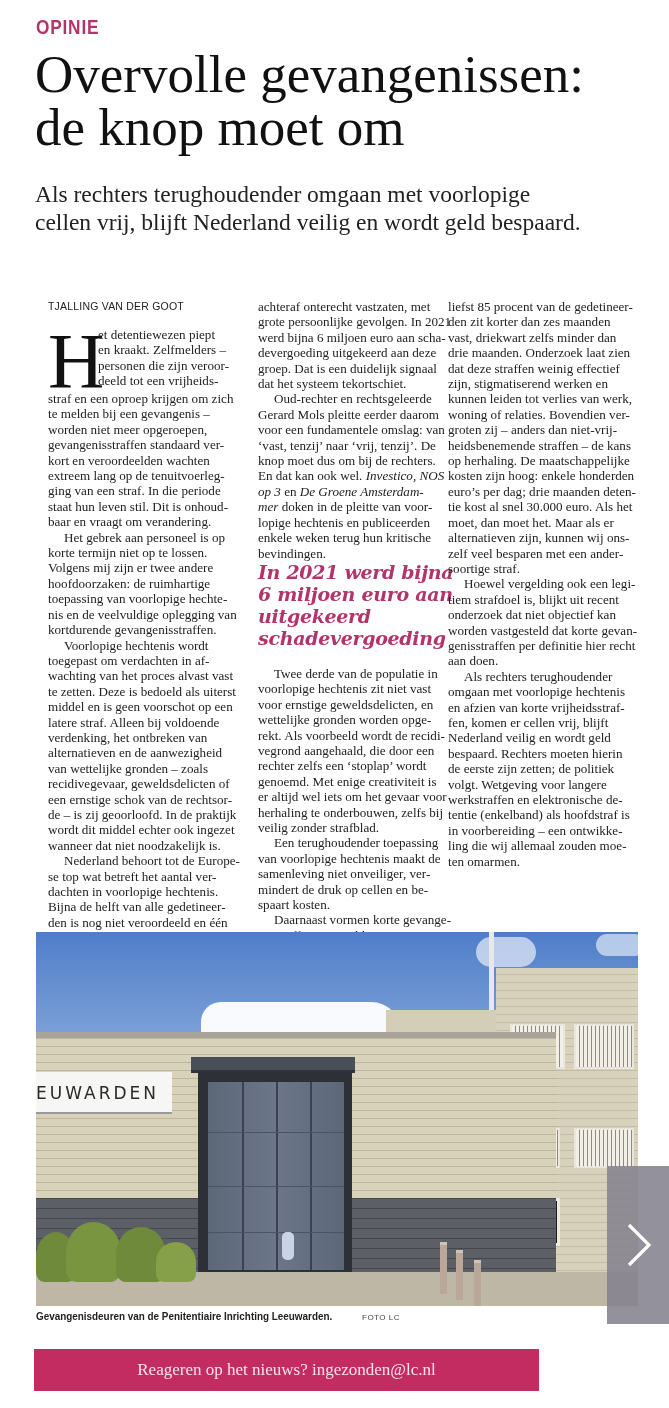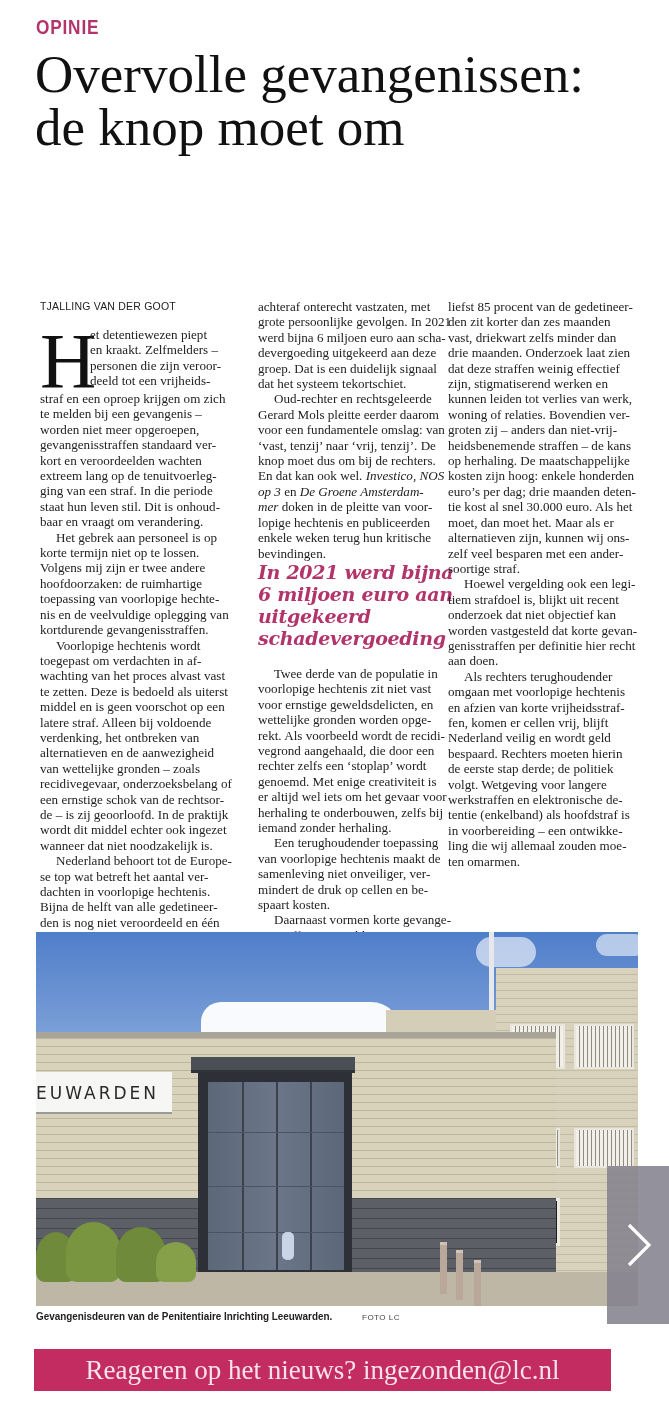--- a/index.html
+++ b/index.html
@@ -26,21 +26,21 @@
   .lede span { display: block; white-space: nowrap; }
 
   .columns {
     position: absolute; left: 36px; top: 299px; width: 618px; height: 620px;
   }
   .col {
     position: absolute; top: 0; width: 196px;
     font-family: "Liberation Serif", serif;
     font-size: 13.1px; line-height: 15.4px; color: #222;
   }
-  .col-1 { left: 4px; }
+  .col-1 { left: 12px; }
   .col-2 { left: 222px; }
   .col-3 { left: 412px; }
   .col p { text-indent: 16px; }
   .col p.noindent { text-indent: 0; }
   .col .ln { display: block; white-space: nowrap; }
   .byline {
     font-family: "Liberation Sans", sans-serif; font-size: 10.5px;
     letter-spacing: 0.2px; color: #222; margin-bottom: 16px; height: 12px;
   }
   .dropcap-wrap { position: relative; }
@@ -115,37 +115,39 @@
     font-family: "Liberation Sans", sans-serif; font-weight: bold;
     font-size: 11.5px; color: #222; white-space: nowrap;
     transform: scaleX(0.86); transform-origin: left top;
   }
   .credit {
     position: absolute; left: 362px; top: 1313px;
     font-family: "Liberation Sans", sans-serif; font-size: 8px;
     color: #444; letter-spacing: 0.5px; white-space: nowrap;
   }
   .cta-bar {
-    position: absolute; left: 34px; top: 1349px; width: 577px; height: 42px;
+    position: absolute; left: 34px; top: 1349px; width: 505px; height: 42px;
     background: #c32c60; color: #fbe3ec;
-    font-family: "Liberation Serif", serif; font-size: 27px;
+    font-family: "Liberation Serif", serif; font-size: 17px;
     display: flex; align-items: center; justify-content: center;
   }
 </style>
 </head>
 <body>
 
 <div class="kicker">OPINIE</div>
 
 <h1 class="headline">
   <span>Overvolle gevangenissen:</span>
   <span>de knop moet om</span>
 </h1>
 
 <div class="lede">
+  <span>Als rechters terughoudender omgaan met voorlopige</span>
+  <span>cellen vrij, blijft Nederland veilig en wordt geld bespaard.</span>
 </div>
 
 <div class="columns">
 
   <div class="col col-1">
     <div class="byline">TJALLING VAN DER GOOT</div>
     <div class="dropcap-wrap">
       <span class="dropcap">H</span>
       <span class="ln">et detentiewezen piept</span>
       <span class="ln">en kraakt. Zelfmelders –</span>
@@ -178,21 +180,21 @@
     </p>
     <p class="noindent">
       <span class="ln">toegepast om verdachten in af-</span>
       <span class="ln">wachting van het proces alvast vast</span>
       <span class="ln">te zetten. Deze is bedoeld als uiterst</span>
       <span class="ln">middel en is geen voorschot op een</span>
       <span class="ln">latere straf. Alleen bij voldoende</span>
       <span class="ln">verdenking, het ontbreken van</span>
       <span class="ln">alternatieven en de aanwezigheid</span>
       <span class="ln">van wettelijke gronden – zoals</span>
-      <span class="ln">recidivegevaar, onderzoeksbelang of</span>
+      <span class="ln">recidivegevaar, geweldsdelicten of</span>
       <span class="ln">een ernstige schok van de rechtsor-</span>
       <span class="ln">de – is zij geoorloofd. In de praktijk</span>
       <span class="ln">wordt dit middel echter ook ingezet</span>
       <span class="ln">wanneer dat niet noodzakelijk is.</span>
     </p>
     <p>
       <span class="ln">Nederland behoort tot de Europe-</span>
     </p>
     <p class="noindent">
       <span class="ln">se top wat betreft het aantal ver-</span>
@@ -243,21 +245,21 @@
     <p class="noindent">
       <span class="ln">voorlopige hechtenis zit niet vast</span>
       <span class="ln">voor ernstige geweldsdelicten, en</span>
       <span class="ln">wettelijke gronden worden opge-</span>
       <span class="ln">rekt. Als voorbeeld wordt de recidi-</span>
       <span class="ln">vegrond aangehaald, die door een</span>
       <span class="ln">rechter zelfs een ‘stoplap’ wordt</span>
       <span class="ln">genoemd. Met enige creativiteit is</span>
       <span class="ln">er altijd wel iets om het gevaar voor</span>
       <span class="ln">herhaling te onderbouwen, zelfs bij</span>
-      <span class="ln">iemand zonder herhaling.</span>
+      <span class="ln">veilig zonder strafblad.</span>
     </p>
     <p>
       <span class="ln">Een terughoudender toepassing</span>
     </p>
     <p class="noindent">
       <span class="ln">van voorlopige hechtenis maakt de</span>
       <span class="ln">samenleving niet onveiliger, ver-</span>
       <span class="ln">mindert de druk op cellen en be-</span>
       <span class="ln">spaart kosten.</span>
     </p>
@@ -302,21 +304,21 @@
     </p>
     <p>
       <span class="ln">Als rechters terughoudender</span>
     </p>
     <p class="noindent">
       <span class="ln">omgaan met voorlopige hechtenis</span>
       <span class="ln">en afzien van korte vrijheidsstraf-</span>
       <span class="ln">fen, komen er cellen vrij, blijft</span>
       <span class="ln">Nederland veilig en wordt geld</span>
       <span class="ln">bespaard. Rechters moeten hierin</span>
-      <span class="ln">de eerste stap derde; de politiek</span>
+      <span class="ln">de eerste zijn zetten; de politiek</span>
       <span class="ln">volgt. Wetgeving voor langere</span>
       <span class="ln">werkstraffen en elektronische de-</span>
       <span class="ln">tentie (enkelband) als hoofdstraf is</span>
       <span class="ln">in voorbereiding – een ontwikke-</span>
       <span class="ln">ling die wij allemaal zouden moe-</span>
       <span class="ln">ten omarmen.</span>
     </p>
   </div>
 </div>
 

